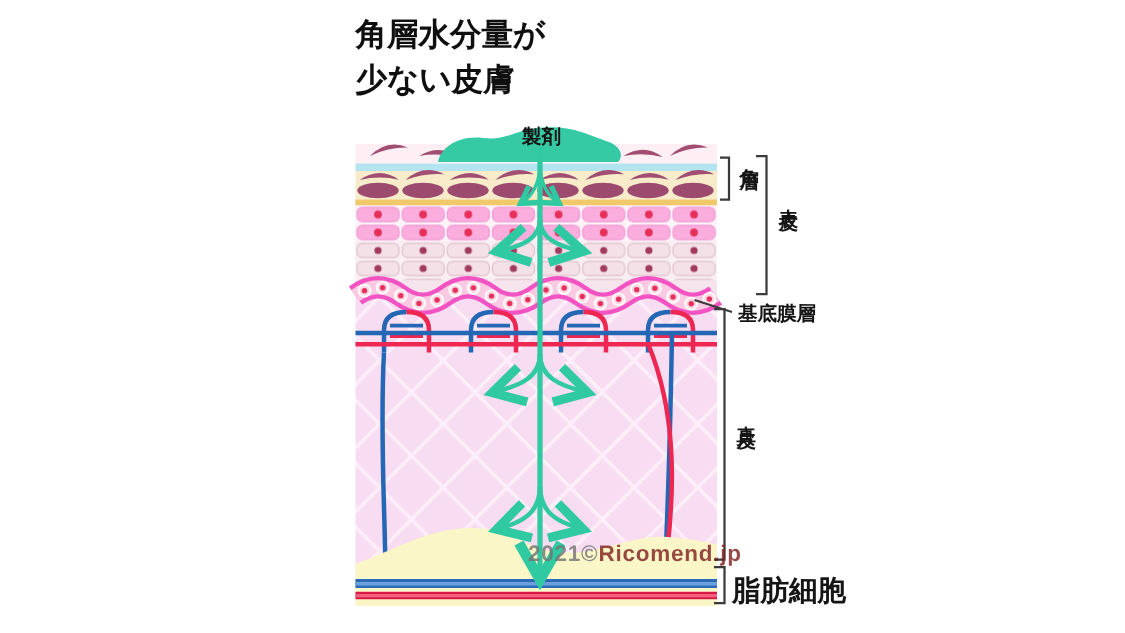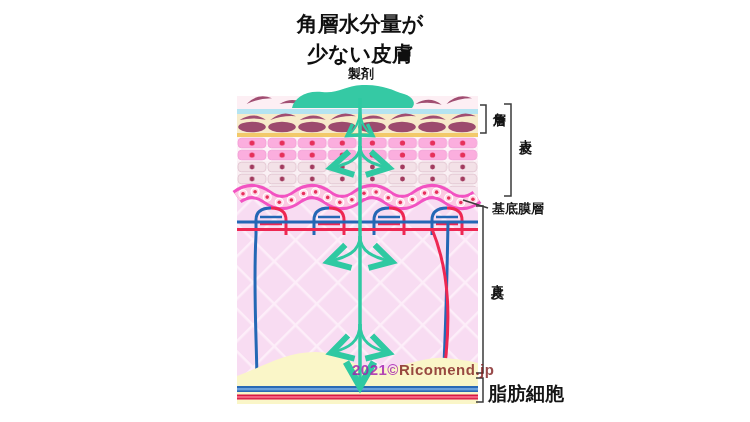--- a/index.html
+++ b/index.html
@@ -1,29 +1,29 @@
 <!DOCTYPE html>
 <html><head>
 <meta charset="utf-8">
 <style>
   html,body{margin:0;padding:0;background:#fff;}
   #stage{position:relative;width:750px;height:422px;background:#ffffff;overflow:hidden;
          font-family:"Liberation Sans","DejaVu Sans",sans-serif;}
   #art{position:absolute;left:0;top:0;}
   .txt{position:absolute;color:#151515;font-weight:700;white-space:nowrap;}
-  #title{left:237px;top:9px;width:246px;text-align:center;font-size:21px;line-height:1.45;color:#0f0f0f;}
-  #seizai{left:338px;top:65px;width:46px;text-align:center;font-size:13px;}
+  #title{left:237px;top:9px;width:246px;font-size:21px;line-height:1.45;color:#0f0f0f;}
+  #seizai{left:338px;top:82px;width:46px;text-align:center;font-size:13px;}
   .vlabel{writing-mode:vertical-rl;text-orientation:upright;font-size:13px;letter-spacing:2px;}
   #lbl-kakusou{left:490px;top:102px;}
   #lbl-hyouhi{left:516px;top:129px;}
   #lbl-kitei{left:492px;top:200px;font-size:13px;}
   #lbl-shinpi{left:488px;top:274px;}
   #lbl-shibou{left:488px;top:381px;font-size:19px;}
   #watermark{left:352px;top:361px;font-size:15px;font-weight:700;opacity:.8;letter-spacing:.5px;}
-  #watermark .p1{color:#a21caf;}
+  #watermark .p1{color:#737373;}
   #watermark .p2{color:#7f1d1d;}
 </style>
 </head>
 <body>
 
 <div id="stage">
 
   <svg id="art" width="750" height="422" viewBox="0 0 750 422">
     <defs>
       <pattern id="cellsA" x="237" y="137" width="30.1" height="12" patternUnits="userSpaceOnUse">

